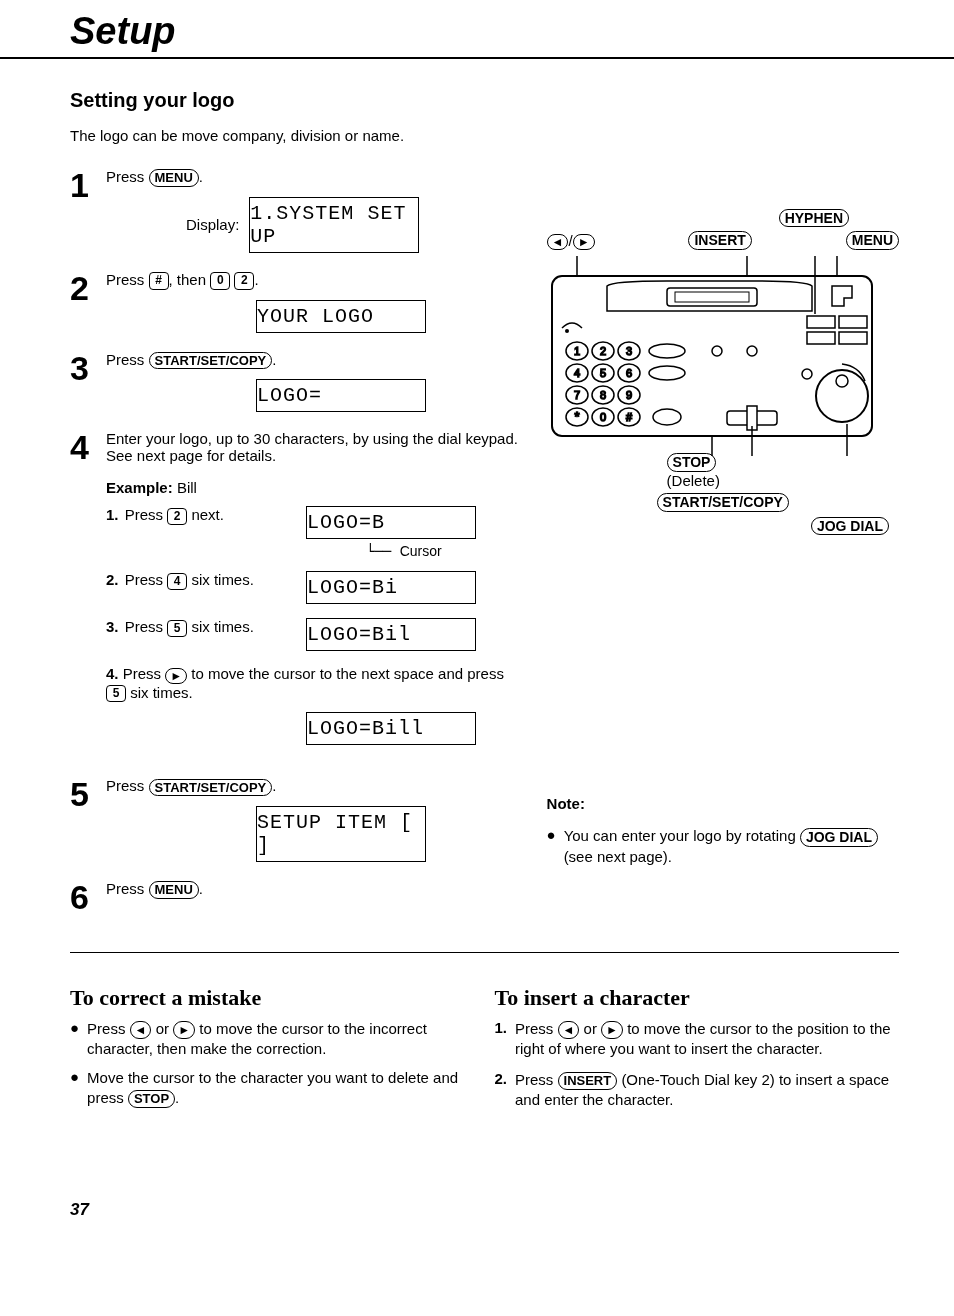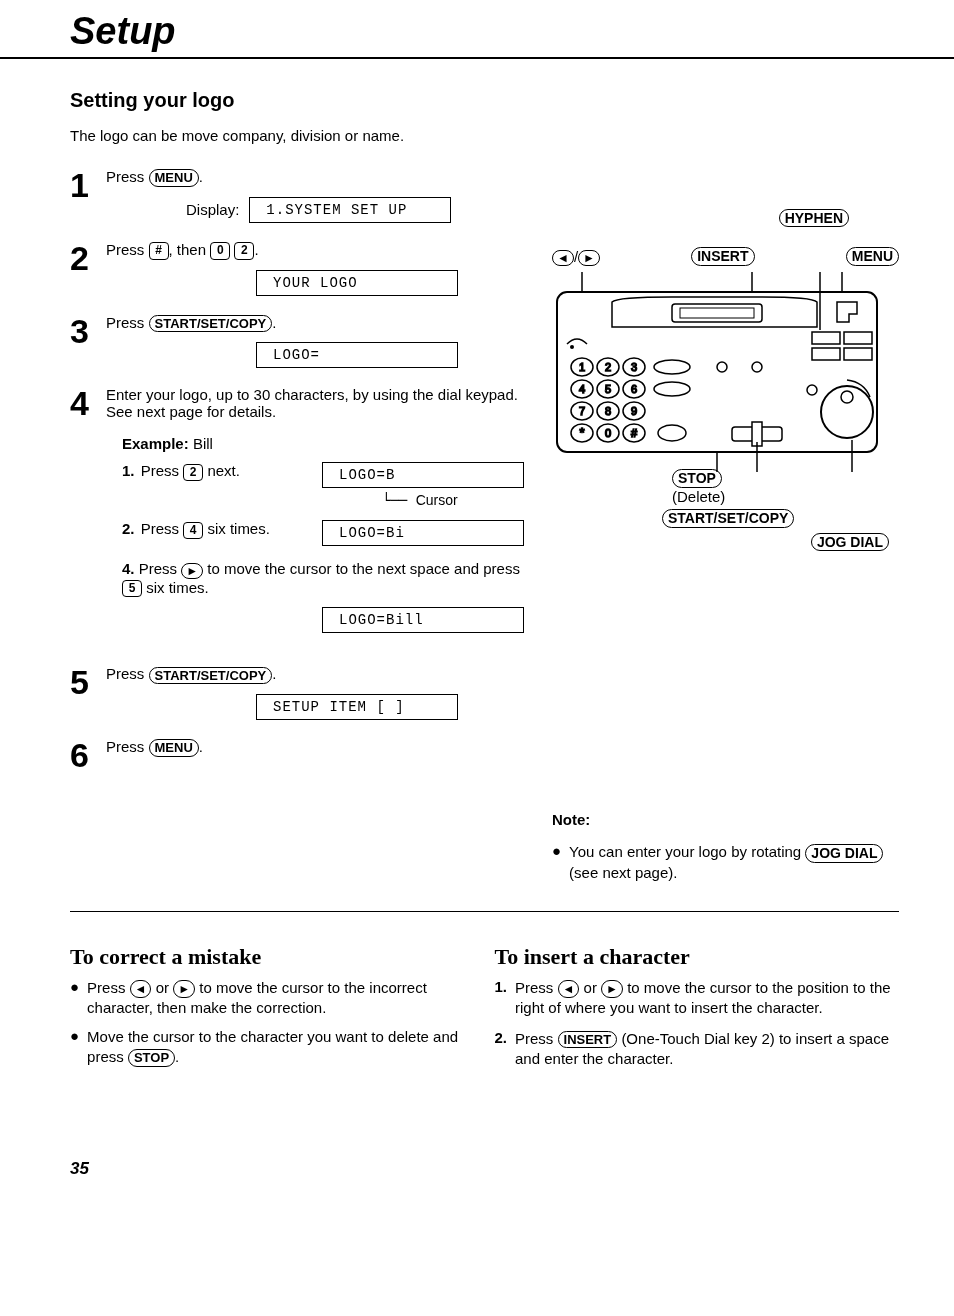--- a/index.html
+++ b/index.html
@@ -90,27 +90,27 @@
     margin-top: 10px;
   }
   .display-label {
     margin-left: 80px;
     margin-right: 10px;
   }
   .display-box {
     display: inline-block;
     border: 1.5px solid #000;
     font-family: "Courier New", monospace;
-    font-size: 14px;
-    padding: 4px 16px;
+    font-size: 20px;
+    padding: 4px 0;
     width: 168px;
     letter-spacing: 1px;
   }
   .example-block {
-    margin-left: 16px;
+    margin-left: 0;
   }
   .example-label { margin-bottom: 10px; }
   .ex-row {
     display: flex;
     align-items: flex-start;
     margin-bottom: 14px;
   }
   .ex-instr {
     width: 200px;
     flex-shrink: 0;
@@ -252,20 +252,29 @@
             <div class="ex-row">
               <div class="ex-instr">
                 <span class="num">2.</span>
                 <span>Press </span>
                 <span class="key-sm">4</span>
                 <span> six times.</span>
               </div>
               <span class="display-box">LOGO=Bi</span>
             </div>
 
+            <div class="ex-row">
+              <div class="ex-instr">
+                <span class="num">3.</span>
+                <span>Press </span>
+                <span class="key-sm">5</span>
+                <span> six times.</span>
+              </div>
+              <span class="display-box">LOGO=Bil</span>
+            </div>
 
             <div class="ex-full">
               <span class="num" style="font-weight:bold">4.</span>
               <span>Press </span>
               <span class="arrow-key">►</span>
               <span> to move the cursor to the next space and press </span>
               <span class="key-sm">5</span>
               <span> six times.</span>
               <div class="ex-display-indent">
                 <span class="display-box">LOGO=Bill</span>
@@ -292,21 +301,21 @@
         <div class="step-body">
           <span>Press </span>
           <span class="key">MENU</span><span>.</span>
         </div>
       </div>
 
     </div>
 
     <div class="right">
       <div class="device">
-        <div style="text-align:right; padding-right:50px; margin-bottom:20px;">
+        <div style="text-align:right; padding-right:50px; margin-bottom:4px;">
           <span class="key">HYPHEN</span>
         </div>
         <div style="display:flex; justify-content:space-between; align-items:center; margin-bottom:6px;">
           <span>
             <span class="arrow-key">◄</span><span>/</span><span class="arrow-key">►</span>
           </span>
           <span class="key">INSERT</span>
           <span class="key">MENU</span>
         </div>
 
@@ -445,14 +454,14 @@
         <div class="n">2.</div>
         <div class="txt">
           <span>Press </span>
           <span class="key">INSERT</span>
           <span> (One-Touch Dial key 2) to insert a space and enter the character.</span>
         </div>
       </div>
     </div>
   </div>
 
-  <div class="page-num">35</div>
+  <div class="page-num">37</div>
 </div>
 
 </body></html>

